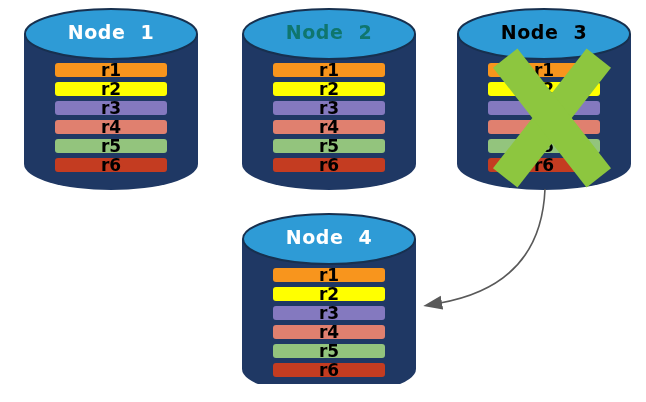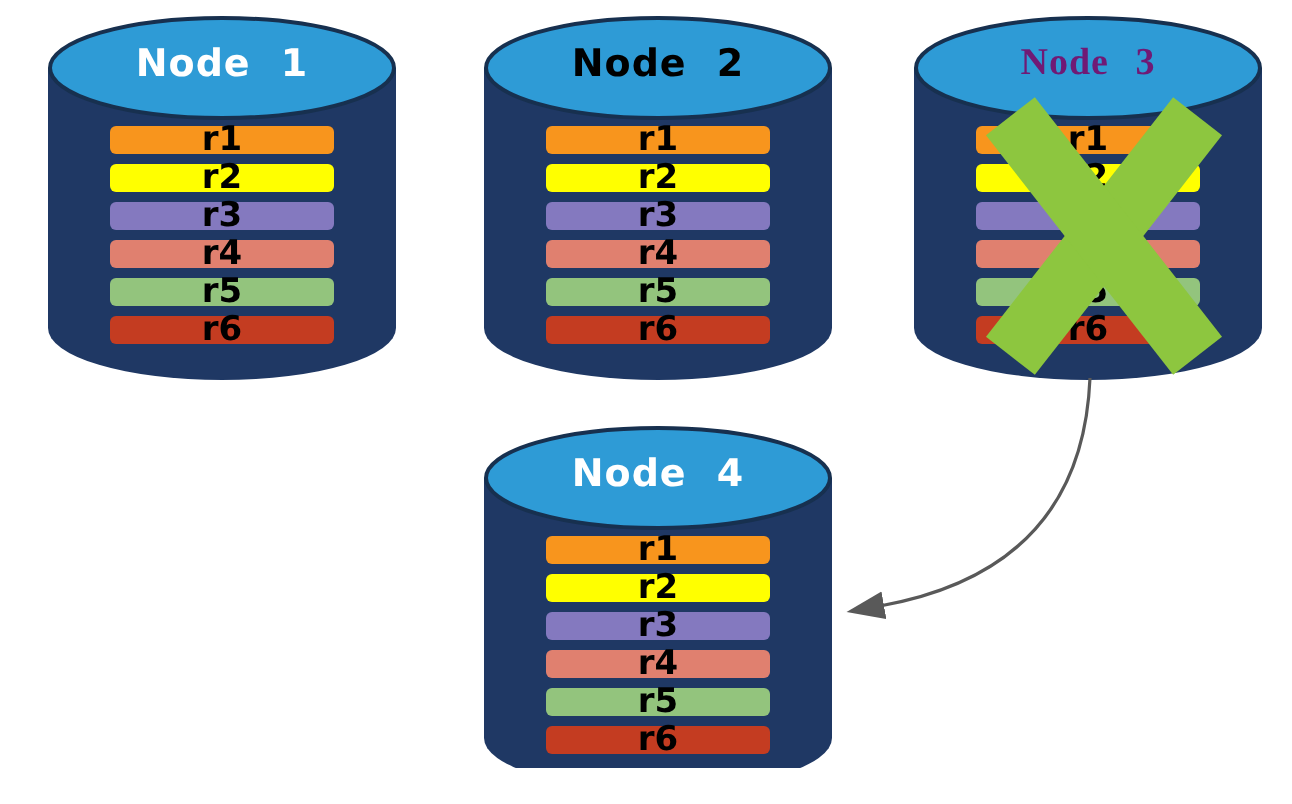--- a/index.html
+++ b/index.html
@@ -46,37 +46,37 @@
       <div class="row" style="background-color: rgb(147, 196, 125);">r5</div>
       <div class="row" style="background-color: rgb(196, 60, 33);">r6</div>
     </div>
   </div>
 
   <div class="node" style="left:240px;top:6px;">
     <svg class="cyl" viewBox="0 0 178 186" aria-hidden="true">
       <path d="M2,28 L2,158 A87,26 0 0 0 176,158 L176,28 Z" style="fill: rgb(31, 56, 100);"></path>
       <ellipse class="cyl-top" cx="89" cy="28" rx="86" ry="25" style="fill: rgb(46, 155, 214);"></ellipse>
     </svg>
-    <div class="node-title" style="color: #000000;">Node 2</div>
+    <div class="node-title" style="color: #0f766e;">Node 2</div>
     <div class="rows">
       <div class="row" style="background-color: rgb(248, 149, 29);">r1</div>
       <div class="row" style="background-color: rgb(255, 255, 0);">r2</div>
       <div class="row" style="background-color: rgb(132, 121, 191);">r3</div>
       <div class="row" style="background-color: rgb(224, 128, 111);">r4</div>
       <div class="row" style="background-color: rgb(147, 196, 125);">r5</div>
       <div class="row" style="background-color: rgb(196, 60, 33);">r6</div>
     </div>
   </div>
 
   <div class="node" style="left:455px;top:6px;">
     <svg class="cyl" viewBox="0 0 178 186" aria-hidden="true">
       <path d="M2,28 L2,158 A87,26 0 0 0 176,158 L176,28 Z" style="fill: rgb(31, 56, 100);"></path>
       <ellipse class="cyl-top" cx="89" cy="28" rx="86" ry="25" style="fill: rgb(46, 155, 214);"></ellipse>
     </svg>
-    <div class="node-title" style="color: #701a75; font-family: Liberation Serif, serif;">Node 3</div>
+    <div class="node-title" style="color: #000000;">Node 3</div>
     <div class="rows">
       <div class="row" style="background-color: rgb(248, 149, 29);">r1</div>
       <div class="row" style="background-color: rgb(255, 255, 0);">r2</div>
       <div class="row" style="background-color: rgb(132, 121, 191);">r3</div>
       <div class="row" style="background-color: rgb(224, 128, 111);">r4</div>
       <div class="row" style="background-color: rgb(147, 196, 125);">r5</div>
       <div class="row" style="background-color: rgb(196, 60, 33);">r6</div>
     </div>
     <div class="x-mark">
       <div class="x-bar a" style="background-color: rgb(141, 198, 63);"></div>

